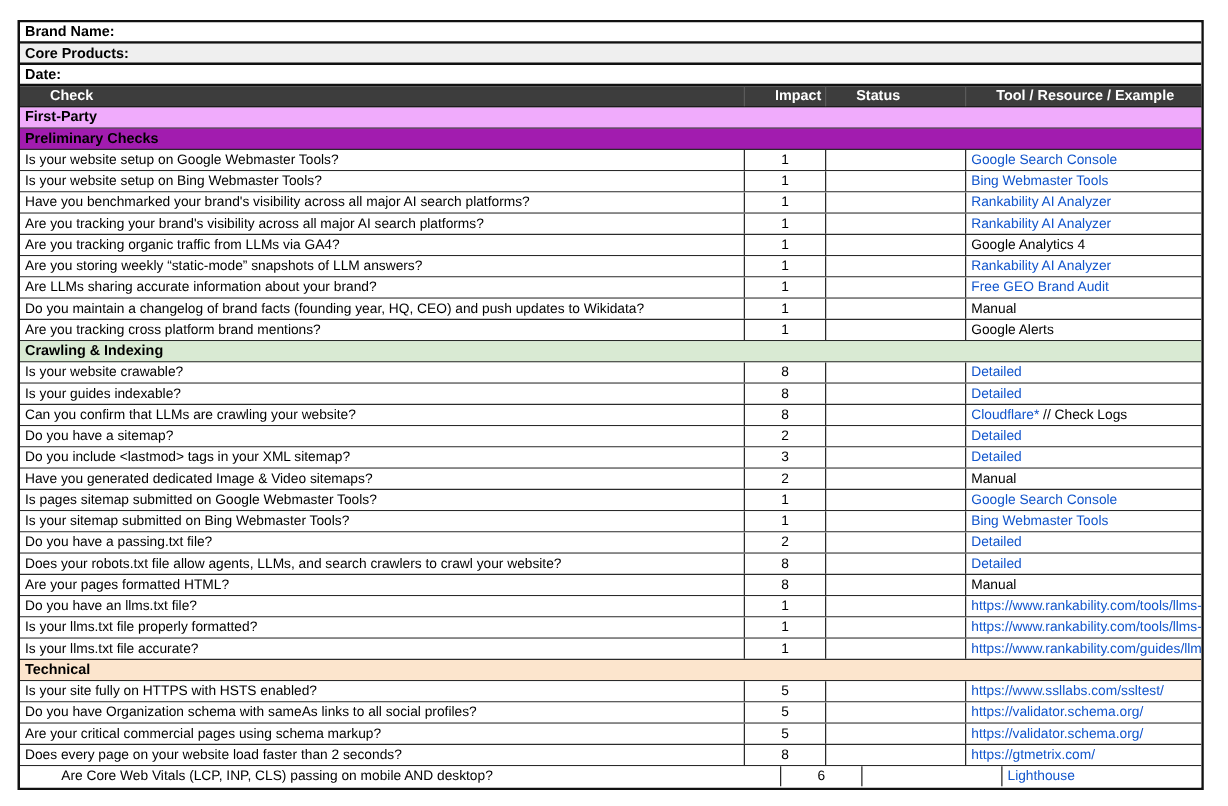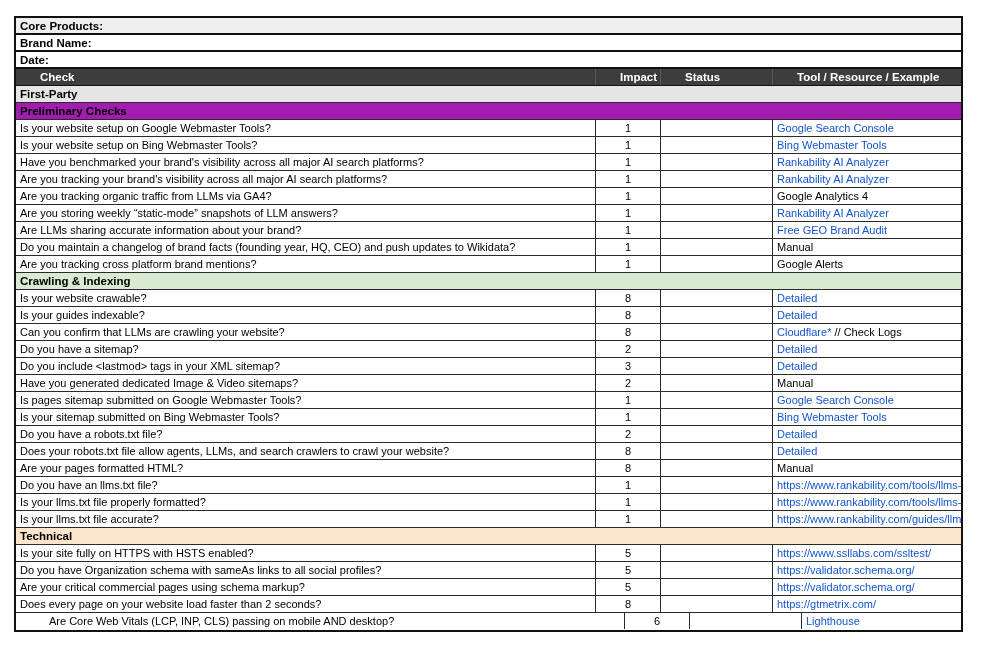--- a/index.html
+++ b/index.html
@@ -21,39 +21,39 @@
   .section-row .full{font-size:11.5px;}
   .impact{text-align:center;padding:0 2px;}
   .tool a,.tool .link{color:#1155cc;cursor:pointer;text-align:center;}
   .tool .suffix{color:#000;text-decoration:none;}
 </style>
 </head>
 <body>
 
 <div class="sheet">
 
+  <div class="row meta-row">
+    <div class="c full">Brand Name:</div>
+  </div>
   <div class="row meta-row meta-gray">
     <div class="c full">Core Products:</div>
-  </div>
-  <div class="row meta-row">
-    <div class="c full">Brand Name:</div>
   </div>
   <div class="row meta-row">
     <div class="c full">Date:</div>
   </div>
 
   <div class="row header-row">
     <div class="c">Check</div>
     <div class="c">Impact [1]</div>
     <div class="c">Status</div>
     <div class="c">Tool / Resource / Example</div>
   </div>
 
   <div id="table-body">
-      <div class="row section-row" style="background: #e5e5e5;">
+      <div class="row section-row" style="background: #f0abfc;">
         <div class="c full">First-Party</div>
       </div>
       <div class="row section-row" style="background: #a21caf;">
         <div class="c full">Preliminary Checks</div>
       </div>
       <div class="row check-row">
         <div class="c check">Is your website setup on Google Webmaster Tools?</div>
         <div class="c impact">1</div>
         <div class="c status"></div>
         <div class="c tool"><span class="link">Google Search Console</span></div>
@@ -151,21 +151,21 @@
         <div class="c status"></div>
         <div class="c tool"><span class="link">Google Search Console</span></div>
       </div>
       <div class="row check-row">
         <div class="c check">Is your sitemap submitted on Bing Webmaster Tools?</div>
         <div class="c impact">1</div>
         <div class="c status"></div>
         <div class="c tool"><span class="link">Bing Webmaster Tools</span></div>
       </div>
       <div class="row check-row">
-        <div class="c check">Do you have a robots.txt file?</div>
+        <div class="c check">Do you have a passing.txt file?</div>
         <div class="c impact">2</div>
         <div class="c status"></div>
         <div class="c tool"><span class="link">Detailed</span></div>
       </div>
       <div class="row check-row">
         <div class="c check">Does your robots.txt file allow agents, LLMs, and search crawlers to crawl your website?</div>
         <div class="c impact">8</div>
         <div class="c status"></div>
         <div class="c tool"><span class="link">Detailed</span></div>
       </div>

